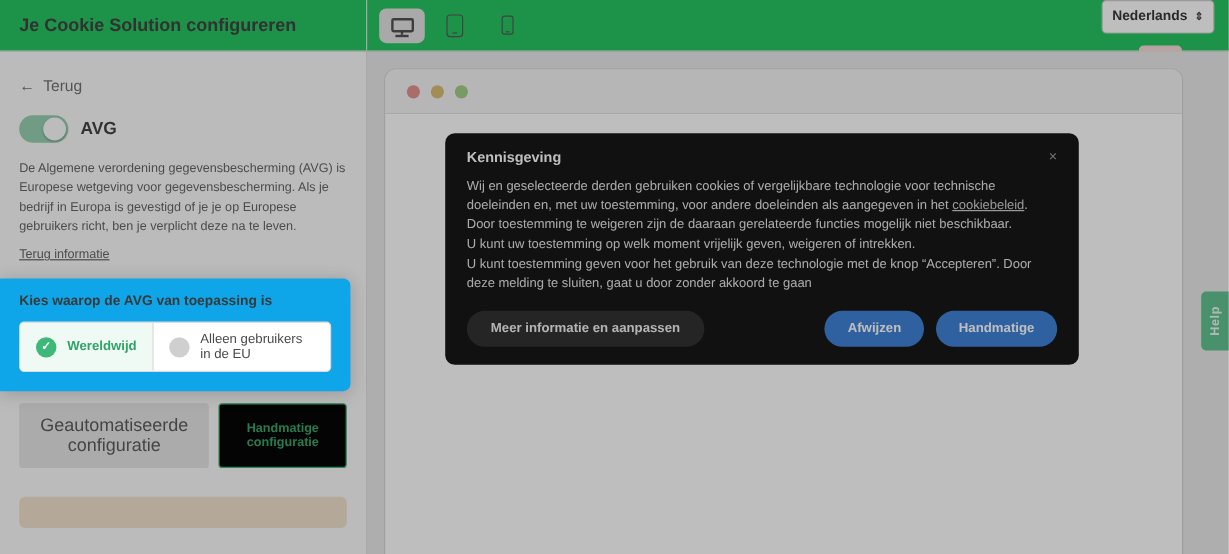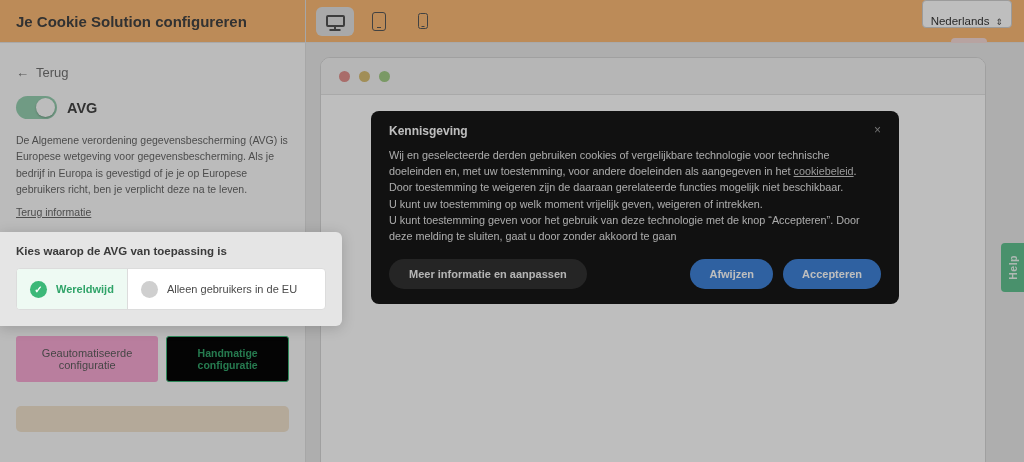--- a/index.html
+++ b/index.html
@@ -6,21 +6,21 @@
   html,body { width:1024px; height:462px; overflow:hidden; }
   body {
     position:relative;
     font-family:"Liberation Sans", sans-serif;
     background:#e9e9e9;
     color:#3f3f3f;
   }
 
   
   .topbar { position:absolute; top:0; left:0; right:0; height:43px;
-    background:#fdba74; border-bottom:1px solid #e2e2e2; display:flex; }
+    background:#22c55e; border-bottom:1px solid #e2e2e2; display:flex; }
   .topbar-left { flex:0 0 306px; border-right:1px solid #e0e0e0;
     display:flex; align-items:center; padding-left:16px; }
   .page-title { font-size:15px; font-weight:bold; color:#3f3f3f; }
   .topbar-main { flex:1; display:flex; align-items:center; padding:0 12px 0 10px; }
 
   .device-switcher { display:flex; gap:6px; align-items:center; }
   .device { width:38px; height:29px; display:flex; align-items:center; justify-content:center;
     background:transparent; border:none; border-radius:6px; cursor:pointer; }
   .device.active { background:#e3e3e3; }
   .icon-desktop { width:19px; height:12px; border:2px solid #4f4f4f; border-radius:2px; position:relative; display:block; }
@@ -31,56 +31,56 @@
   .icon-tablet { width:14px; height:19px; border:1.5px solid #565656; border-radius:3px; position:relative; display:block; }
   .icon-tablet::after { content:""; position:absolute; left:50%; transform:translateX(-50%);
     bottom:1.5px; width:4px; height:1.5px; background:#565656; }
   .icon-mobile { width:10px; height:16px; border:1.5px solid #565656; border-radius:2.5px; position:relative; display:block; }
   .icon-mobile::after { content:""; position:absolute; left:50%; transform:translateX(-50%);
     bottom:1px; width:3px; height:1.5px; background:#565656; }
 
   .lang-group { margin-left:auto; display:flex; align-items:center; gap:10px;flex-direction:column; }
   .lang-label { font-size:12px; color:#555; }
   .lang-select { height:28px; min-width:88px; border:1px solid #cfcfcf; border-radius:4px;
-    background:#fff; display:flex; align-items:flex-end; justify-content:center; gap:6px;
-    font-size:11.5px; color:#333; padding:0 8px; cursor:pointer; }
+    background:#fff; display:flex; align-items:center; justify-content:center; gap:6px;
+    font-size:11.5px; color:#333; padding:0 8px; cursor:pointer;font-weight:bold; }
   .updown { font-size:9px; color:#444; }
   .close-btn { width:36px; height:28px; background:#f6dbd8; border:none; border-radius:4px;
     color:#d4544a; font-size:14px; font-weight:bold; cursor:pointer;
     display:flex; align-items:center; justify-content:center; margin-left:4px; }
 
   
   .sidebar { position:absolute; top:43px; left:0; width:306px; bottom:0;
     background:#fbfbfb; border-right:1px solid #e0e0e0; padding:20px 16px 0 16px; }
   .back-link { font-size:13px; color:#6f6f6f; display:inline-flex; align-items:center; gap:7px; cursor:pointer; }
   .toggle-row { margin-top:15px; display:flex; align-items:center; gap:10px; }
   .toggle { width:41px; height:23px; background:#95cfb0; border-radius:12px; position:relative; cursor:pointer; }
   .toggle-knob { position:absolute; right:2px; top:2px; width:19px; height:19px;
     background:#fdfdfd; border-radius:50%; box-shadow:0 1px 2px rgba(0,0,0,0.25); }
   .toggle-label { font-size:14.5px; font-weight:bold; color:#3f3f3f; }
   .sidebar-desc { margin-top:13px; font-size:10.5px; line-height:1.55; color:#646464; }
   .more-info { margin-top:9px; display:inline-block; font-size:10.5px; color:#646464;
     text-decoration:underline; cursor:pointer; }
 
-  .spotlight { position:relative; z-index:60; margin:12px 0 0 -16px; width:342px;
-    background:#e5e5e5; border-radius:0 6px 6px 0; padding:13px 16px 16px 16px;
+  .spotlight { position:relative; z-index:60; margin:12px 0 0 -16px; width:292px;
+    background:#0ea5e9; border-radius:0 6px 6px 0; padding:13px 16px 16px 16px;
     box-shadow:0 2px 14px rgba(0,0,0,0.18); }
   .section-heading { font-size:11.5px; font-weight:bold; color:#3a3a3a; }
   .segmented { margin-top:11px; display:flex; border:1px solid #dcdcdc; border-radius:4px;
     overflow:hidden; height:42px; background:#fff; }
   .seg-opt { display:flex; align-items:center; gap:9px; padding:0 13px; font-size:11px; cursor:pointer; }
   .seg-opt.selected { background:#eefaf3; color:#2fa368; font-weight:bold; border-right:1px solid #dcdcdc; }
   .seg-opt.unselected { color:#4a4a4a; flex:1; }
   .radio-circle { width:17px; height:17px; border-radius:50%; background:#cfcfcf; flex:none; }
   .radio-circle.checked { background:#3cb878; color:#fff; display:flex; align-items:center;
     justify-content:center; font-size:10px; font-weight:bold; }
 
   .consent-heading { margin-top:19px; }
   .consent-buttons { margin-top:10px; display:flex; gap:8px; }
-  .btn-gray { background:#f9a8d4; color:#5a5a5a; border:none; font-size:11px;
+  .btn-gray { background:#e5e5e5; color:#5a5a5a; border:none; font-size:15px;
     padding:10px 12px; border-radius:3px; cursor:pointer; font-family:inherit; }
   .btn-outline-green { background:#000000; color:#2fa368; border:1px solid #3cb878; font-weight:bold;
     font-size:10.5px; padding:10px 12px; border-radius:3px; cursor:pointer; font-family:inherit; }
 
   .warning { margin-top:24px; background:#f1e2cc; border-radius:5px; padding:13px 14px;
     display:flex; gap:12px; }
 
   
   .main { position:absolute; left:306px; top:43px; right:0; bottom:0; background:#e9e9e9; }
   .mockup { position:absolute; left:14px; right:38px; top:14px; bottom:-12px;
@@ -207,21 +207,21 @@
         <span>Wij en geselecteerde derden gebruiken cookies of vergelijkbare technologie voor technische doeleinden en, met uw toestemming, voor andere doeleinden als aangegeven in het </span><a class="banner-link">cookiebeleid</a><span>. Door toestemming te weigeren zijn de daaraan gerelateerde functies mogelijk niet beschikbaar.</span>
         <br>
         <span>U kunt uw toestemming op welk moment vrijelijk geven, weigeren of intrekken.</span>
         <br>
         <span>U kunt toestemming geven voor het gebruik van deze technologie met de knop “Accepteren”. Door deze melding te sluiten, gaat u door zonder akkoord te gaan</span>
       </div>
       <div class="banner-footer">
         <button class="btn-dark-pill">Meer informatie en aanpassen</button>
         <div class="banner-actions">
           <button class="btn-blue-pill">Afwijzen</button>
-          <button class="btn-blue-pill">Accepteren</button>
+          <button class="btn-blue-pill">Handmatige</button>
         </div>
       </div>
     </div>
   </div>
 
   <div class="help-tab">
     <span>Help</span>
   </div>
 </div>
 

